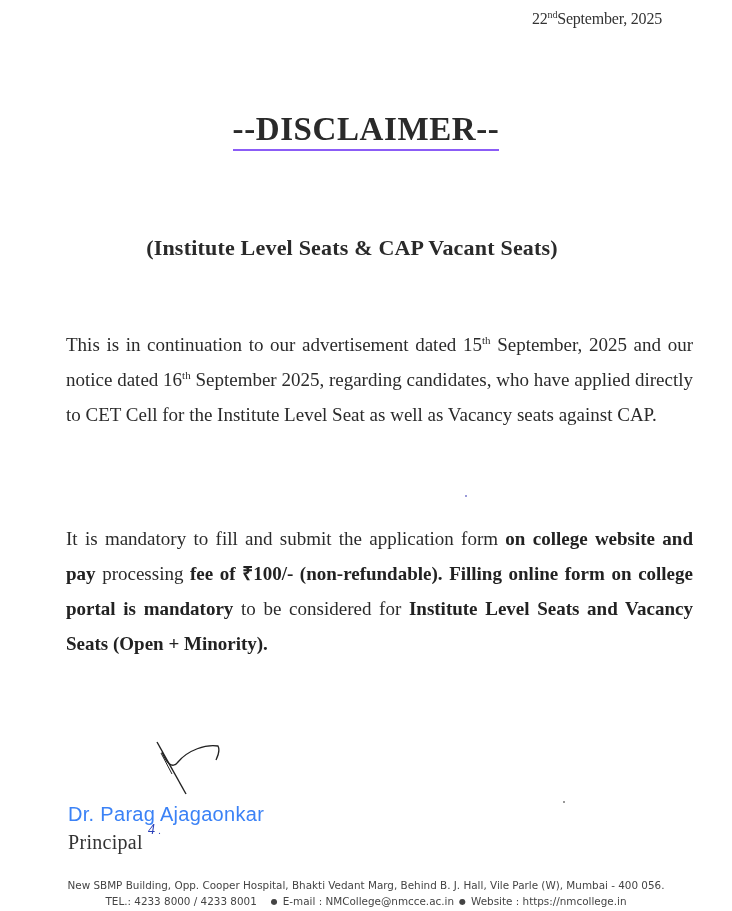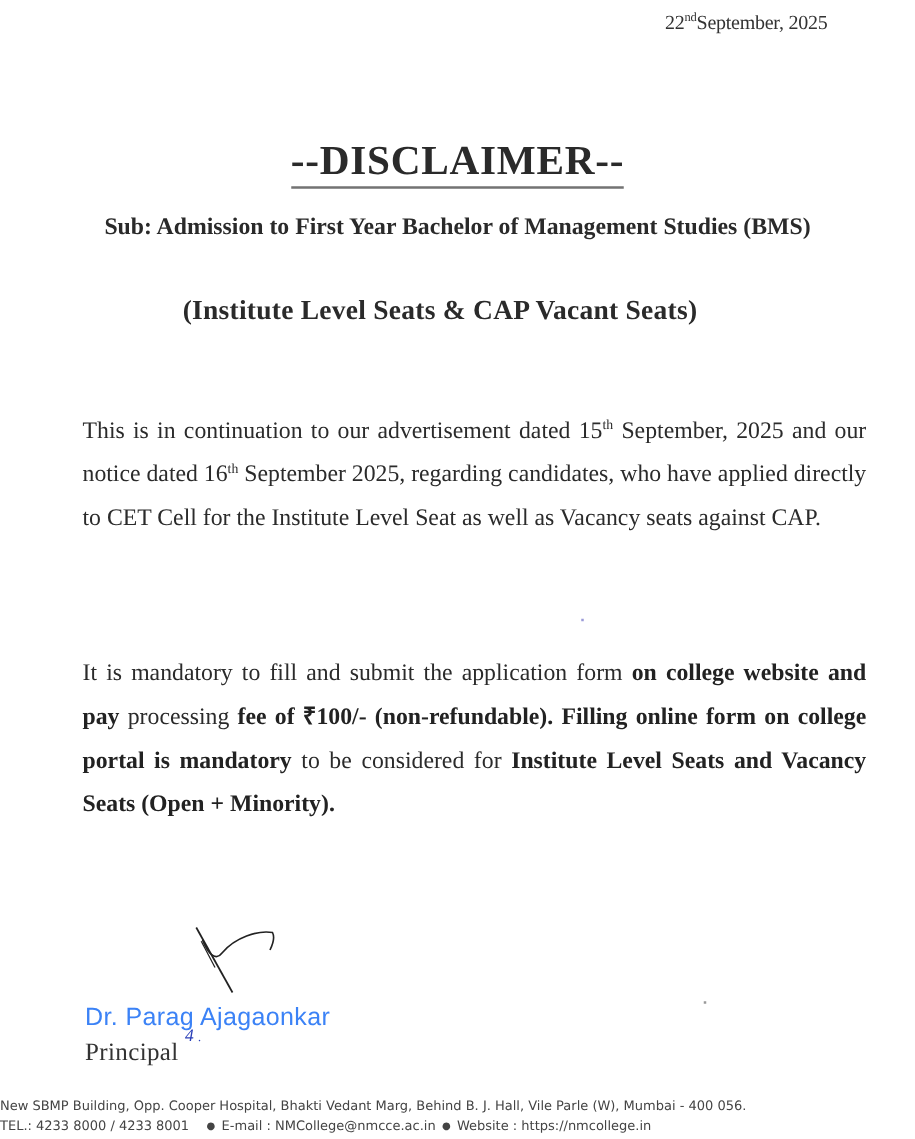--- a/index.html
+++ b/index.html
@@ -3,50 +3,49 @@
 <meta charset="utf-8">
 <style>
   html, body { margin: 0; padding: 0; background: #ffffff; }
   body { width: 732px; height: 911px; position: relative; overflow: hidden;
          font-family: "DejaVu Serif", "Liberation Serif", serif; color: #2b2b2b; }
   .abs { position: absolute; }
   .date { top: 10px; right: 70px; font-family: "Liberation Serif", serif; font-size: 16px; color: #333; letter-spacing: -0.2px; }
   .date sup { font-size: 10px; vertical-align: 6px; line-height: 0; font-family: Liberation Serif, serif; }
   .title { top: 110px; left: 0; width: 732px; text-align: center; }
   .title span { font-family: "Liberation Serif", serif; font-weight: bold; font-size: 33px; letter-spacing: 0.6px; color: #2a2a2a;
-                border-bottom: 2px solid #737373; padding-bottom: 1px; display: inline-block; line-height: 38px; }
+                border-bottom: 2px solid #8b5cf6; padding-bottom: 1px; display: inline-block; line-height: 38px; }
   .sub { top: 170px; left: 0; width: 732px; text-align: center; font-family: "Liberation Serif", serif; font-weight: bold;
          font-size: 19px; line-height: 24px; color: #2a2a2a; }
   .seats { top: 235px; left: 0; width: 704px; text-align: center; font-family: "Liberation Serif", serif; font-weight: bold;
            font-size: 22px; color: #2a2a2a; letter-spacing: 0.2px; }
   .para { left: 66px; width: 627px; font-family: Liberation Serif, serif; font-size: 19px; line-height: 35px; text-align: justify; color: #2b2b2b; }
   .para sup { font-size: 11px; vertical-align: 7px; line-height: 0; }
   .p1 { top: 327px; }
   .p2 { top: 521px; }
   .p2 b { color: #222; }
   .sig-svg { top: 740px; left: 148px; }
   .name { top: 802px; left: 68px; font-family: Liberation Sans, sans-serif; font-size: 20px; line-height: 24px; color: #3b82f6; letter-spacing: 0.3px; }
   .role { top: 810px; left: 68px; font-family: "Liberation Serif", serif; font-size: 20px; line-height: 24px; color: #333; letter-spacing: 0.3px; margin-top: 20px; }
   .initial { top: 822px; left: 148px; font-family: "Liberation Serif", serif; font-style: italic; font-size: 14px; color: #2a3fb8; }
   .dot { width: 2px; height: 2px; background: #9a9ad8; }
-  .footer { top: 877px; left: 0; width: 732px; text-align: left; font-family: "DejaVu Sans", "Liberation Sans", sans-serif;
+  .footer { top: 877px; left: 0; width: 732px; text-align: center; font-family: "DejaVu Sans", "Liberation Sans", sans-serif;
             font-size: 10.4px; line-height: 16px; color: #444; }
   .footer .bullet { font-size: 8px; margin: 0 5px; vertical-align: 1px; }
 </style>
 </head>
 <body>
 
 <div class="abs date"><span>22</span><sup>nd</sup><span>September, 2025</span></div>
 
 <div class="abs title">
   <span>--DISCLAIMER--</span>
 </div>
 
 <div class="abs sub">
-  <div>Sub: Admission to First Year Bachelor of Management Studies (BMS)</div>
 </div>
 
 <div class="abs seats">(Institute Level Seats &amp; CAP Vacant Seats)</div>
 
 <div class="abs para p1"><span>This is in continuation to our advertisement dated 15</span><sup>th</sup><span> September, 2025 and our notice dated 16</span><sup>th</sup><span> September 2025, regarding candidates, who have applied directly to CET Cell for the Institute Level Seat as well as Vacancy seats against CAP.</span></div>
 
 <div class="abs para p2"><span>It is mandatory to fill and submit the application form </span><b>on college website and pay</b><span> processing </span><b>fee of ₹100/- (non-refundable). Filling online form on college portal is mandatory</b><span> to be considered for </span><b>Institute Level Seats and Vacancy Seats (Open + Minority).</b></div>
 
 <div class="abs dot" style="top:495px;left:465px;"></div>
 

